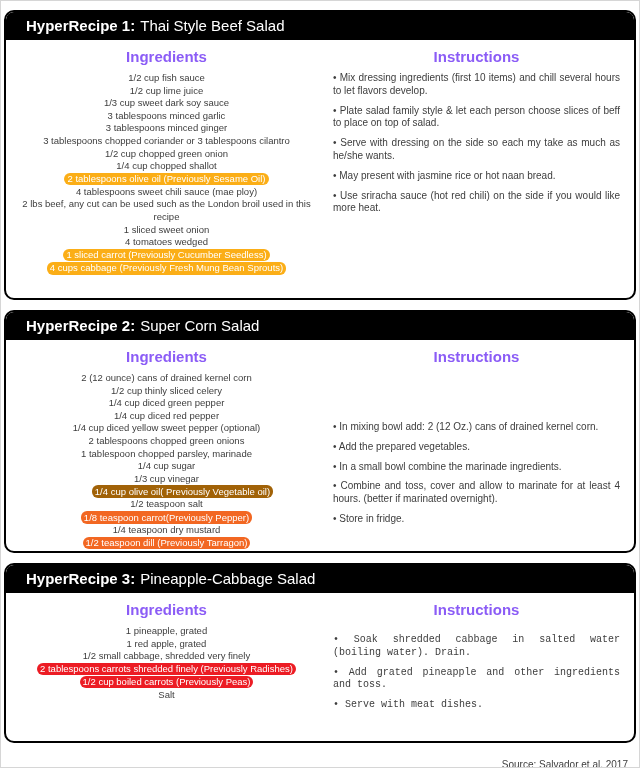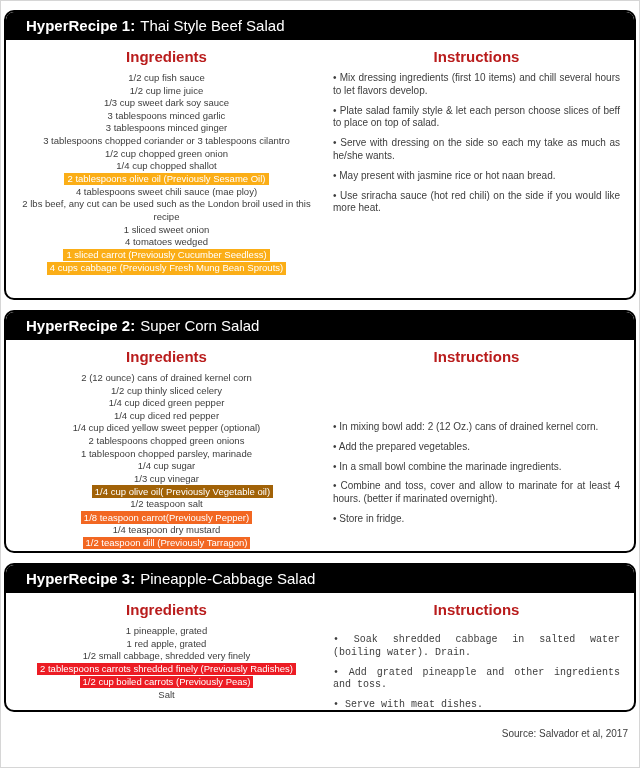--- a/index.html
+++ b/index.html
@@ -16,56 +16,56 @@
 
   .panel {
     border: 2px solid #000;
     border-radius: 10px;
     background: #fff;
     overflow: hidden;
     margin-bottom: 10px;
   }
   #panel-1 { height: 290px; }
   #panel-2 { height: 243px; }
-  #panel-3 { height: 149px; }
+  #panel-3 { height: 180px; }
 
   .panel-header {
     background: #000;
     color: #fff;
     font-size: 15px;
     line-height: 17px;
     padding: 5px 20px 6px 20px;
     border-radius: 7px 7px 0 0;
   }
   .panel-header .prefix { font-weight: bold; }
   .panel-header .title { margin-left: 5px; font-weight: normal; }
 
   .panel-body { display: flex; padding: 2px 10px 0 8px; }
   .col-ing { flex: 0 0 50%; text-align: center; }
   .col-ins { flex: 1; padding-left: 14px; padding-right: 4px; }
 
   .col-heading {
     font-size: 15px;
     font-weight: bold;
-    color: #b91c1c;
+    color: #8b5cf6;
     text-align: center;
     margin: 6px 0 7px 0;
   }
 
   .ing-line {
     font-size: 9.5px;
     line-height: 12.6px;
     color: #3d3d3d;
   }
   .hl {
     color: #fff;
     padding: 0.5px 3px;
     display: inline-block;
     line-height: 11.6px;
-    border-radius: 0;
+    border-radius: 6px;
   }
 
   .instr {
     font-size: 10px;
     line-height: 12.8px;
     text-align: justify;
     margin: 0 0 7px 0;
     color: #3d3d3d;
   }
   #panel-1 .instr-list { margin-top: 2px; }

